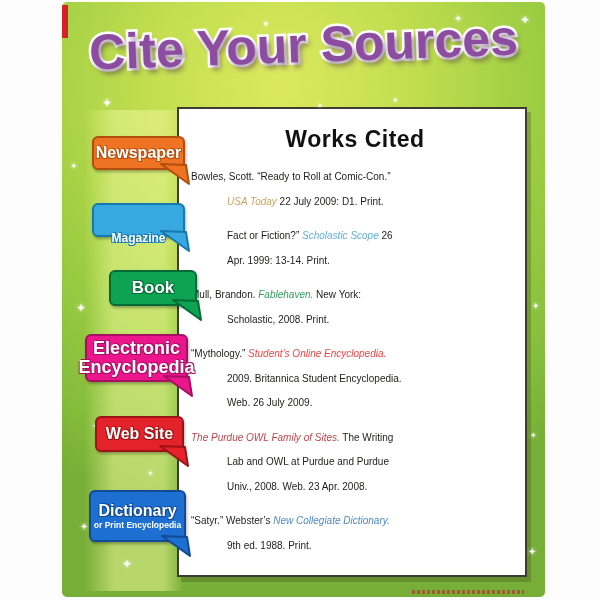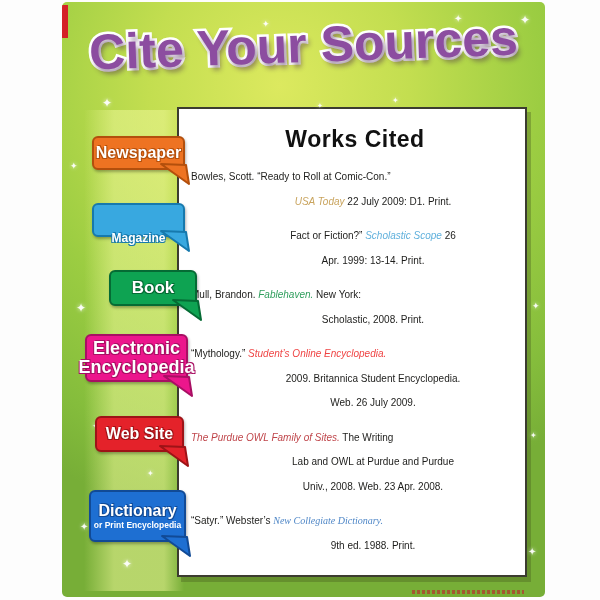--- a/index.html
+++ b/index.html
@@ -18,21 +18,21 @@
          transform:rotate(-2deg);
          -webkit-text-stroke:5px #ffffff;paint-order:stroke fill;
          text-shadow:3px 5px 5px rgba(60,20,70,.45);}
   .panel{position:absolute;left:115px;top:105px;width:350px;height:470px;z-index:2;
          background:#ffffff;border:2px solid #3c3c30;box-sizing:border-box;
          box-shadow:4px 5px 0 rgba(70,90,30,.35);
          padding:17px 6px 0 12px;overflow:hidden;}
   .panel h2{margin:0 0 12px 0;text-align:center;font-size:23px;color:#111;letter-spacing:.5px;}
   .citation{margin:0 0 10px 0;color:#1d1d1b;font-size:10px;}
   .cite-line{line-height:24.5px;white-space:nowrap;}
-  .cite-line.indent{padding-left:36px;text-align:center;}
+  .cite-line.indent{padding-left:36px;}
   .it{font-style:italic;}
   .bubble{position:absolute;z-index:5;border-radius:6px;border:2px solid;box-sizing:border-box;
           display:flex;flex-direction:column;align-items:center;justify-content:center;
           box-shadow:1px 2px 3px rgba(0,0,0,.3);}
   .bl{font-weight:bold;color:#fff;text-align:center;line-height:1.05;}
   .bsub{font-weight:bold;color:#fff;font-size:8.5px;line-height:1;margin-top:1px;}
   .tail{position:absolute;right:-8px;bottom:-18px;width:32px;height:23px;overflow:visible;}
   .fine-print{position:absolute;left:350px;top:588px;width:112px;height:4px;z-index:3;opacity:.75;
       background:repeating-linear-gradient(90deg,#b23a30 0 3px, rgba(0,0,0,0) 3px 5px);}
 </style>
@@ -62,21 +62,21 @@
           <div class="cite-line"><span>“Mythology.” </span><span class="it" style="color: #ef4444;">Student’s Online Encyclopedia.</span></div>
           <div class="cite-line indent"><span>2009. Britannica Student Encyclopedia.</span></div>
           <div class="cite-line indent"><span>Web. 26 July 2009.</span></div>
         </div>
         <div class="citation">
           <div class="cite-line"><span class="it" style="color: rgb(191, 68, 73);">The Purdue OWL Family of Sites.</span><span> The Writing</span></div>
           <div class="cite-line indent"><span>Lab and OWL at Purdue and Purdue</span></div>
           <div class="cite-line indent"><span>Univ., 2008. Web. 23 Apr. 2008.</span></div>
         </div>
         <div class="citation">
-          <div class="cite-line"><span>“Satyr.” Webster’s </span><span class="it" style="color: rgb(79, 135, 199); font-family: Liberation Serif, serif;">New Collegiate Dictionary.</span></div>
+          <div class="cite-line"><span>“Satyr.” Webster’s </span><span class="it" style="color: rgb(79, 135, 199);">New Collegiate Dictionary.</span></div>
           <div class="cite-line indent"><span>9th ed. 1988. Print.</span></div>
         </div>
       </div>
   </div>
   <div id="labels">
       <div class="bubble" style="top: 134px; left: 30px; width: 93px; height: 34px; background: rgb(238, 115, 34); border-color: rgb(179, 79, 12);">
         <span class="bl" style="font-size: 16px; text-shadow: rgb(179, 79, 12) 1px 1px 0px, rgb(179, 79, 12) -1px 1px 0px, rgb(179, 79, 12) 1px -1px 0px;">Newspaper</span>
         <svg class="tail" viewBox="0 0 32 23">
           <path d="M2 1 L27 2 L30 21 Z" fill="#ee7322" stroke="#b34f0c" stroke-width="2" stroke-linejoin="round"></path>
         </svg>

